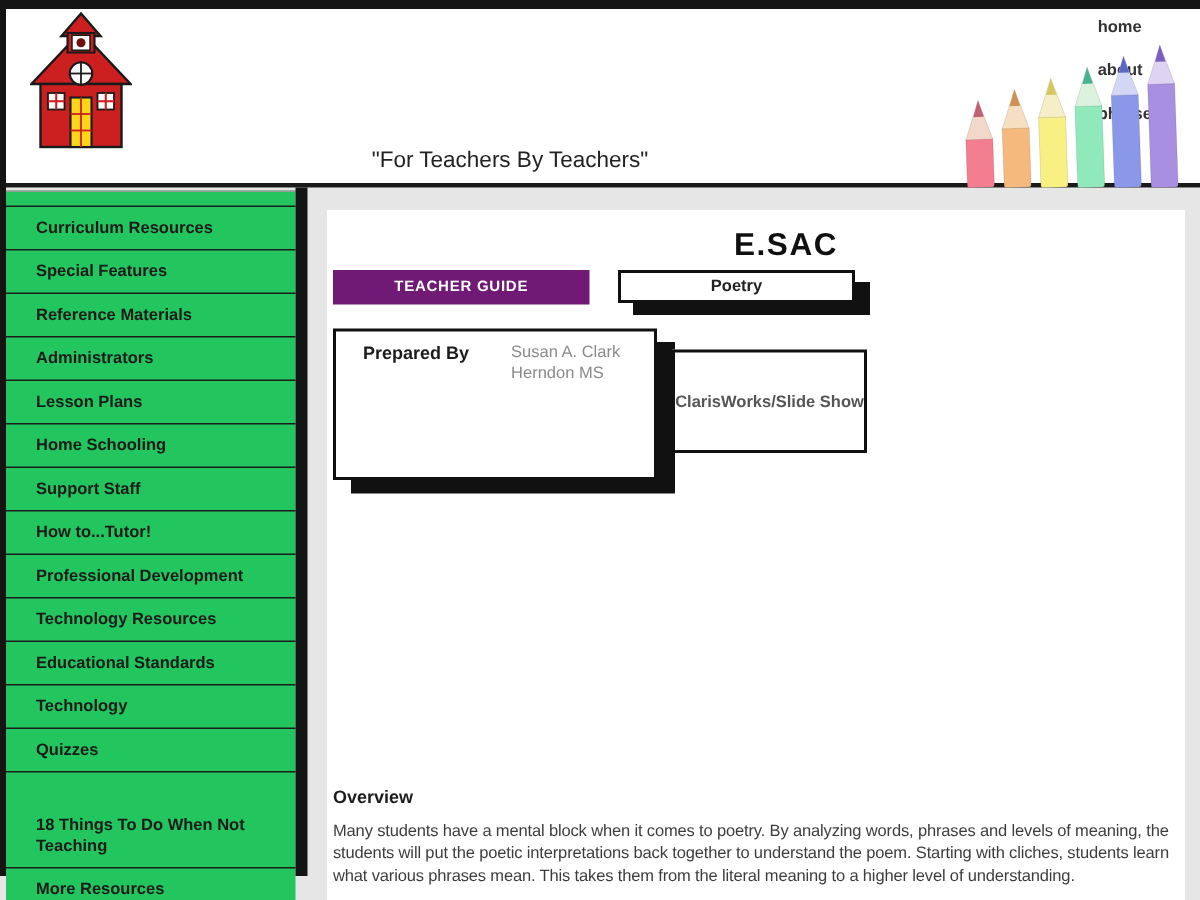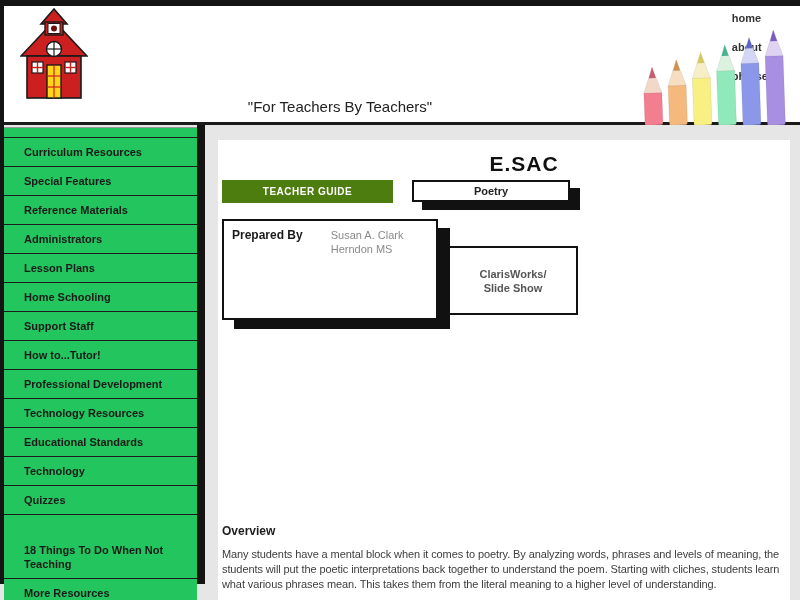--- a/index.html
+++ b/index.html
@@ -26,37 +26,37 @@
   .side-spacer{height:9px;border-bottom:1px solid #1c1c1c;}
   .side-item{box-sizing:border-box;min-height:29px;border-bottom:1px solid #1c1c1c;
     display:flex;align-items:center;padding:3px 8px 3px 20px;
     font-size:11px;font-weight:bold;color:#1a1a1a;line-height:14px;cursor:pointer;}
   .side-strip{position:absolute;left:197px;top:125px;width:8px;height:459px;background:#141414;}
 
   
   .card{position:absolute;left:218px;top:140px;width:572px;height:460px;background:#fff;}
   .page-title{position:absolute;top:12px;left:0;width:100%;text-align:center;
     font-size:21px;font-weight:bold;letter-spacing:1px;color:#101010;margin:0;padding-left:20px;}
-  .tg-box{position:absolute;left:4px;top:40px;width:171px;height:23px;background:#4d7c0f;
+  .tg-box{position:absolute;left:4px;top:40px;width:171px;height:23px;background:#701a75;
     color:#fff;font-size:10px;font-weight:bold;letter-spacing:.5px;
     display:flex;align-items:center;justify-content:center;cursor:pointer;}
   .poetry-box{position:absolute;left:194px;top:40px;width:158px;height:22px;background:#fff;
     border:2px solid #111;box-shadow:10px 8px 0 #111;
     display:flex;align-items:center;justify-content:center;
     font-size:11px;font-weight:bold;color:#222;cursor:pointer;box-sizing:border-box;}
   .fig-box{position:absolute;left:4px;top:79px;width:216px;height:101px;background:#fff;
     border:2px solid #111;box-shadow:12px 9px 0 #111;box-sizing:border-box;}
   .fig-title{text-align:center;font-size:26px;font-weight:bold;line-height:29px;margin-top:7px;color:#1b1b1b;}
-  .fig-footer{display:flex;align-items:flex-start;margin-top:7px;padding:0 0 0 8px;}
+  .fig-footer{display:flex;align-items:flex-start;margin-top:7px;padding:0 0 0 18px;}
   .prepared-label{font-size:12px;font-weight:bold;color:#1b1b1b;}
   .author-block{font-size:11px;color:#8a8a8a;margin-left:28px;line-height:14px;}
   .claris-box{position:absolute;left:230px;top:93px;width:130px;height:69px;background:#fff;
     border:2px solid #111;box-sizing:border-box;
-    display:flex;flex-direction:column;align-items:center;justify-content:center;
-    font-size:11px;font-weight:bold;color:#555;line-height:14px;cursor:pointer;margin-top:13px;}
+    display:flex;flex-direction:row;align-items:center;justify-content:center;
+    font-size:11px;font-weight:bold;color:#555;line-height:14px;cursor:pointer;}
   .overview-h{position:absolute;left:4px;top:384px;font-size:12px;font-weight:bold;color:#1d1d1d;margin:0;}
   .overview-p{position:absolute;left:4px;top:407px;width:564px;margin:0;
     font-size:11px;line-height:15px;color:#3d3d3d;letter-spacing:-.1px;}
 </style>
 </head>
 <body>
 
 <div class="top-bar"></div>
 <div class="left-edge"></div>
 

